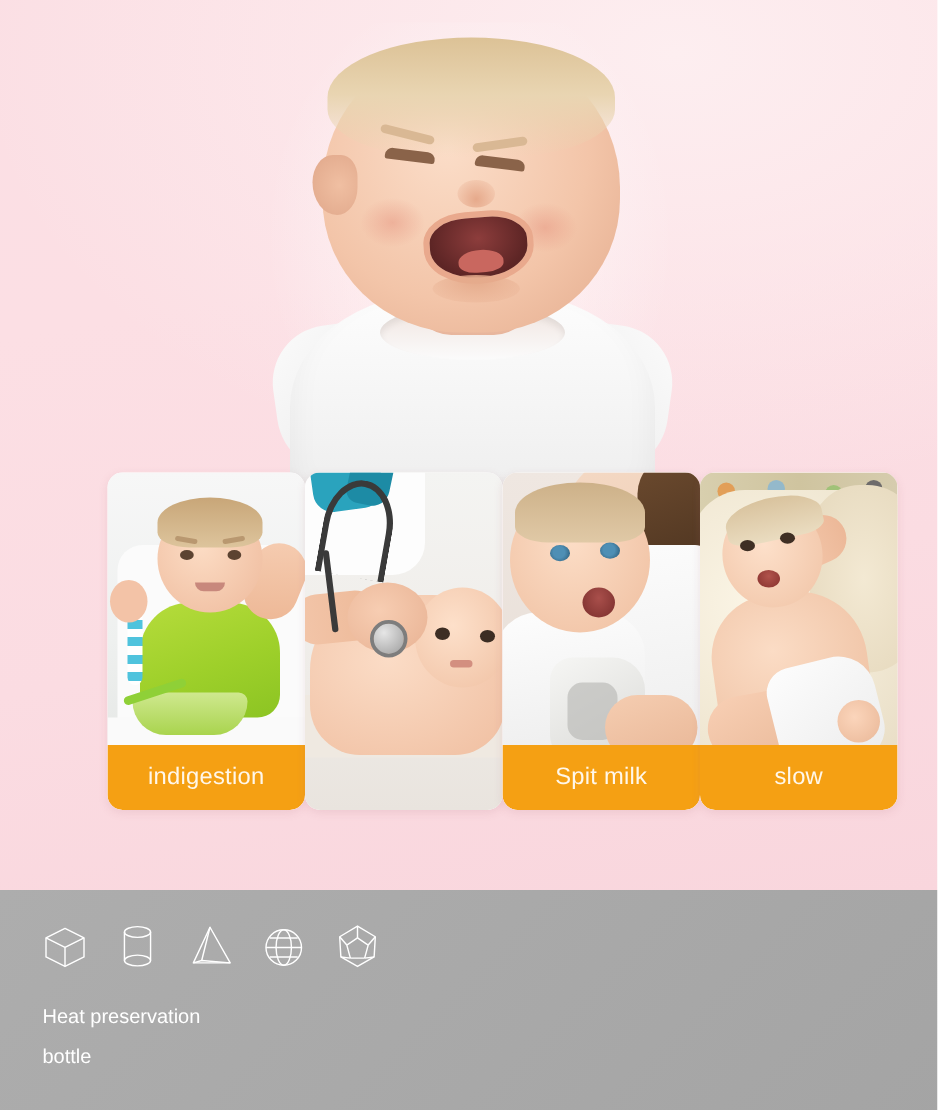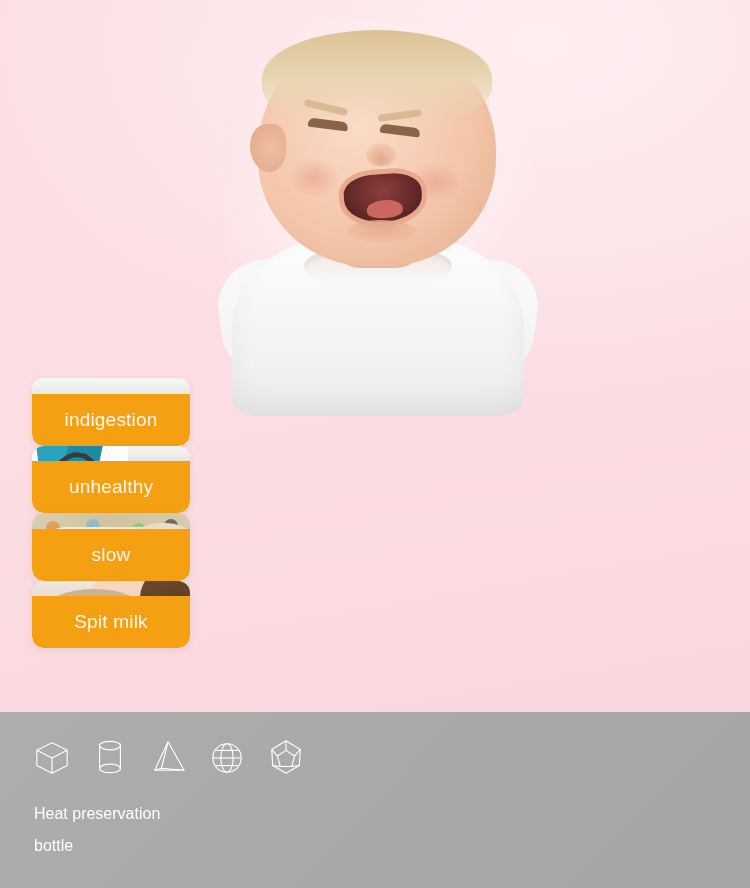--- a/index.html
+++ b/index.html
@@ -117,21 +117,20 @@
   .hero-cheek.l{ left:92px; top:150px; }
   .hero-cheek.r{ left:214px; top:154px; }
 
   
   .cards{
     position:absolute;
     left:32px; top:378px;
     width:686px; height:270px;
     display:flex;
     justify-content:flex-end;
-    flex-direction:column;
   }
   .card{
     width:158px; height:270px;
     border-radius:12px;
     overflow:hidden;
     background:#ffffff;
     box-shadow:0 2px 7px rgba(181,120,130,.16);
     display:flex;
     flex-direction:column;
     position:relative;
@@ -343,21 +342,38 @@
         <div class="bhead"></div>
         <div class="beye l"></div>
         <div class="beye r"></div>
         <div class="bmouth"></div>
         <div class="armdr"></div>
         <div class="hands"></div>
         <div class="tube"></div>
         <div class="tube2"></div>
         <div class="bell"></div>
       </div>
-      <div class="card-label">unhealthy</div>
+    </div>
+
+    <div class="card">
+      <div class="card-photo p3">
+        <div class="mom"></div>
+        <div class="momhair"></div>
+        <div class="tank"></div>
+        <div class="body"></div>
+        <div class="bhead"></div>
+        <div class="bhair"></div>
+        <div class="beye l"></div>
+        <div class="beye r"></div>
+        <div class="bmouth"></div>
+        <div class="cloth"></div>
+        <div class="cloth2"></div>
+        <div class="momhand"></div>
+      </div>
+      <div class="card-label">Spit milk</div>
     </div>
 
     <div class="card">
       <div class="card-photo p4">
         <div class="blanketTop"></div>
         <div class="dot" style="left:14px;top:8px;background:#e58f3c;"></div>
         <div class="dot" style="left:54px;top:6px;background:#7fb4d8;"></div>
         <div class="dot" style="left:100px;top:10px;background:#8fc06a;"></div>
         <div class="dot" style="left:132px;top:6px;background:#4b4b55;"></div>
         <div class="fur"></div>
@@ -369,38 +385,20 @@
         <div class="armup"></div>
         <div class="bhead"></div>
         <div class="bhair"></div>
         <div class="beye l"></div>
         <div class="beye r"></div>
         <div class="bmouth"></div>
       </div>
       <div class="card-label">slow</div>
     </div>
 
-    <div class="card">
-      <div class="card-photo p3">
-        <div class="mom"></div>
-        <div class="momhair"></div>
-        <div class="tank"></div>
-        <div class="body"></div>
-        <div class="bhead"></div>
-        <div class="bhair"></div>
-        <div class="beye l"></div>
-        <div class="beye r"></div>
-        <div class="bmouth"></div>
-        <div class="cloth"></div>
-        <div class="cloth2"></div>
-        <div class="momhand"></div>
-      </div>
-      <div class="card-label">Spit milk</div>
-    </div>
-
   </div>
 </div>
 
 <div class="footer">
 
   <div class="footer-icons">
 
     <span>
       <svg width="38" height="38" viewBox="0 0 40 40" fill="none" stroke="#ffffff" stroke-width="1.2" stroke-linejoin="round">
         <path d="M4 13 L20 5 L36 13 L36 29 L20 37 L4 29 Z"></path>

